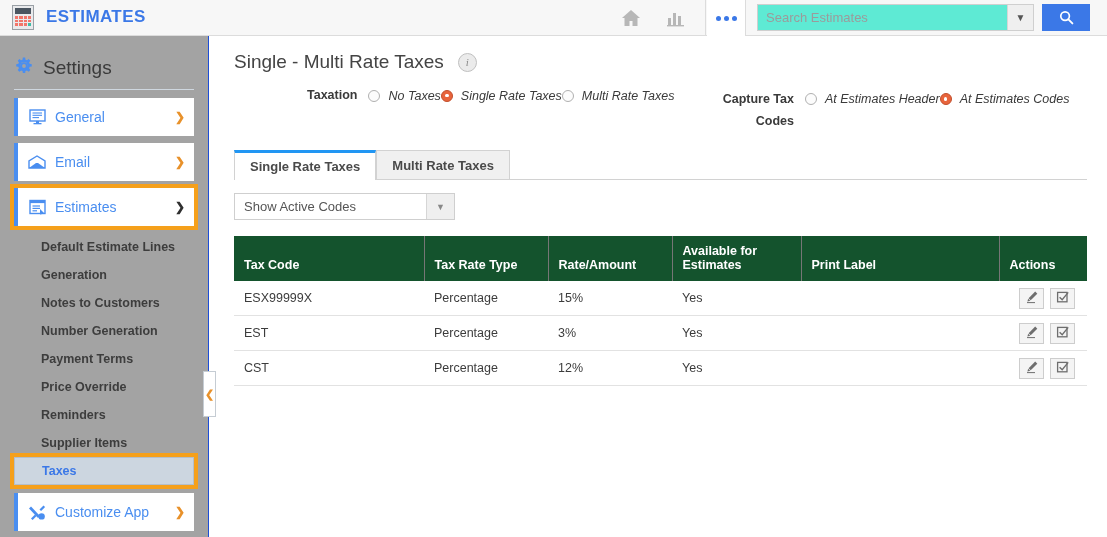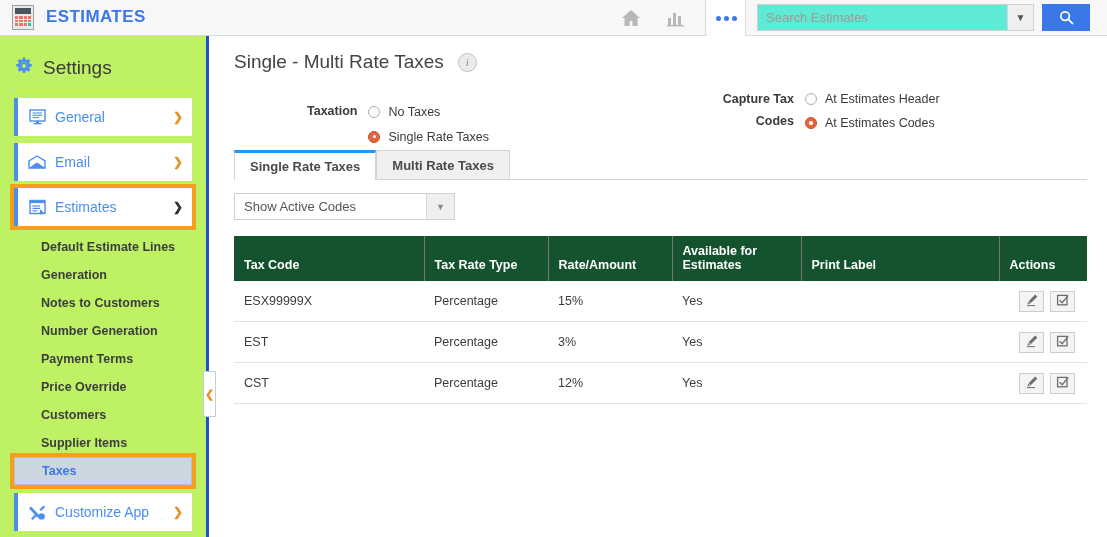--- a/index.html
+++ b/index.html
@@ -137,22 +137,22 @@
     display: flex; align-items: center; justify-content: center;
     cursor: pointer;
     padding: 0;
   }
 
   
   .sidebar {
     position: absolute;
     left: 0; top: 36px;
     width: 209px; height: 501px;
-    background: #bef264;
-    border-right: 3px solid #1d4ed8;
+    background: #a3a3a3;
+    border-right: 1px solid #1d4ed8;
     box-sizing: border-box;
   }
   .settings-head {
     display: flex;
     align-items: center;
     gap: 9px;
     padding: 20px 0 10px 14px;
   }
   .settings-title {
     font-size: 19px;
@@ -261,32 +261,32 @@
     font-family: "Liberation Serif", serif;
     display: flex; align-items: center; justify-content: center;
     cursor: pointer;
   }
 
   .options-row {
     position: relative;
     height: 78px;
   }
   .opt-group { position: absolute; display: flex; }
-  .opt-group.left { left: 97px; top: 26px; }
+  .opt-group.left { left: 97px; top: 10px; }
   .opt-group.right { left: 506px; top: 14px; }
   .opt-label {
     font-size: 12.5px;
     font-weight: bold;
     color: #3a3a3a;
     text-align: right;
     line-height: 25px;
     padding-right: 11px;
   }
   .opt-label.wrap { width: 78px; line-height: 22px; padding-top: 1px; }
-  .radios { display: flex; flex-direction: column; }
+  .radios { display: flex; flex-direction: row; font-style: italic; }
   .radio-line {
     display: flex;
     align-items: center;
     height: 25px;
     gap: 8px;
     cursor: pointer;
   }
   .radio-line.tight { height: 24px; }
   .radio-dot {
     width: 12px; height: 12px;
@@ -425,21 +425,21 @@
     height: 31px;
     vertical-align: bottom;
     border-right: 1px solid #767676;
     box-sizing: border-box;
   }
   .table thead th:last-child { border-right: none; }
   .table tbody td {
     font-size: 12.5px;
     color: #3c3c3c;
     padding: 0 0 0 10px;
-    height: 40px;
+    height: 34px;
     border-bottom: 1px solid #e2e2e2;
     background: #fff;
   }
   .col-code { width: 190px; }
   .col-type { width: 124px; }
   .col-rate { width: 124px; }
   .col-avail { width: 129px; }
   .col-print { width: 198px; }
   .col-actions { width: 88px; }
   .act-cell { padding-left: 0 !important; }
@@ -586,21 +586,21 @@
       <div class="sub-item">
           <span>Number Generation</span>
         </div>
       <div class="sub-item">
           <span>Payment Terms</span>
         </div>
       <div class="sub-item">
           <span>Price Override</span>
         </div>
       <div class="sub-item">
-          <span>Customers</span>
+          <span>Reminders</span>
         </div>
       <div class="sub-item">
           <span>Supplier Items</span>
         </div>
       <div class="sub-item active">
           <span>Taxes</span>
         </div>
     </div>
 
     <div class="nav-card" style="margin-top:8px;">

